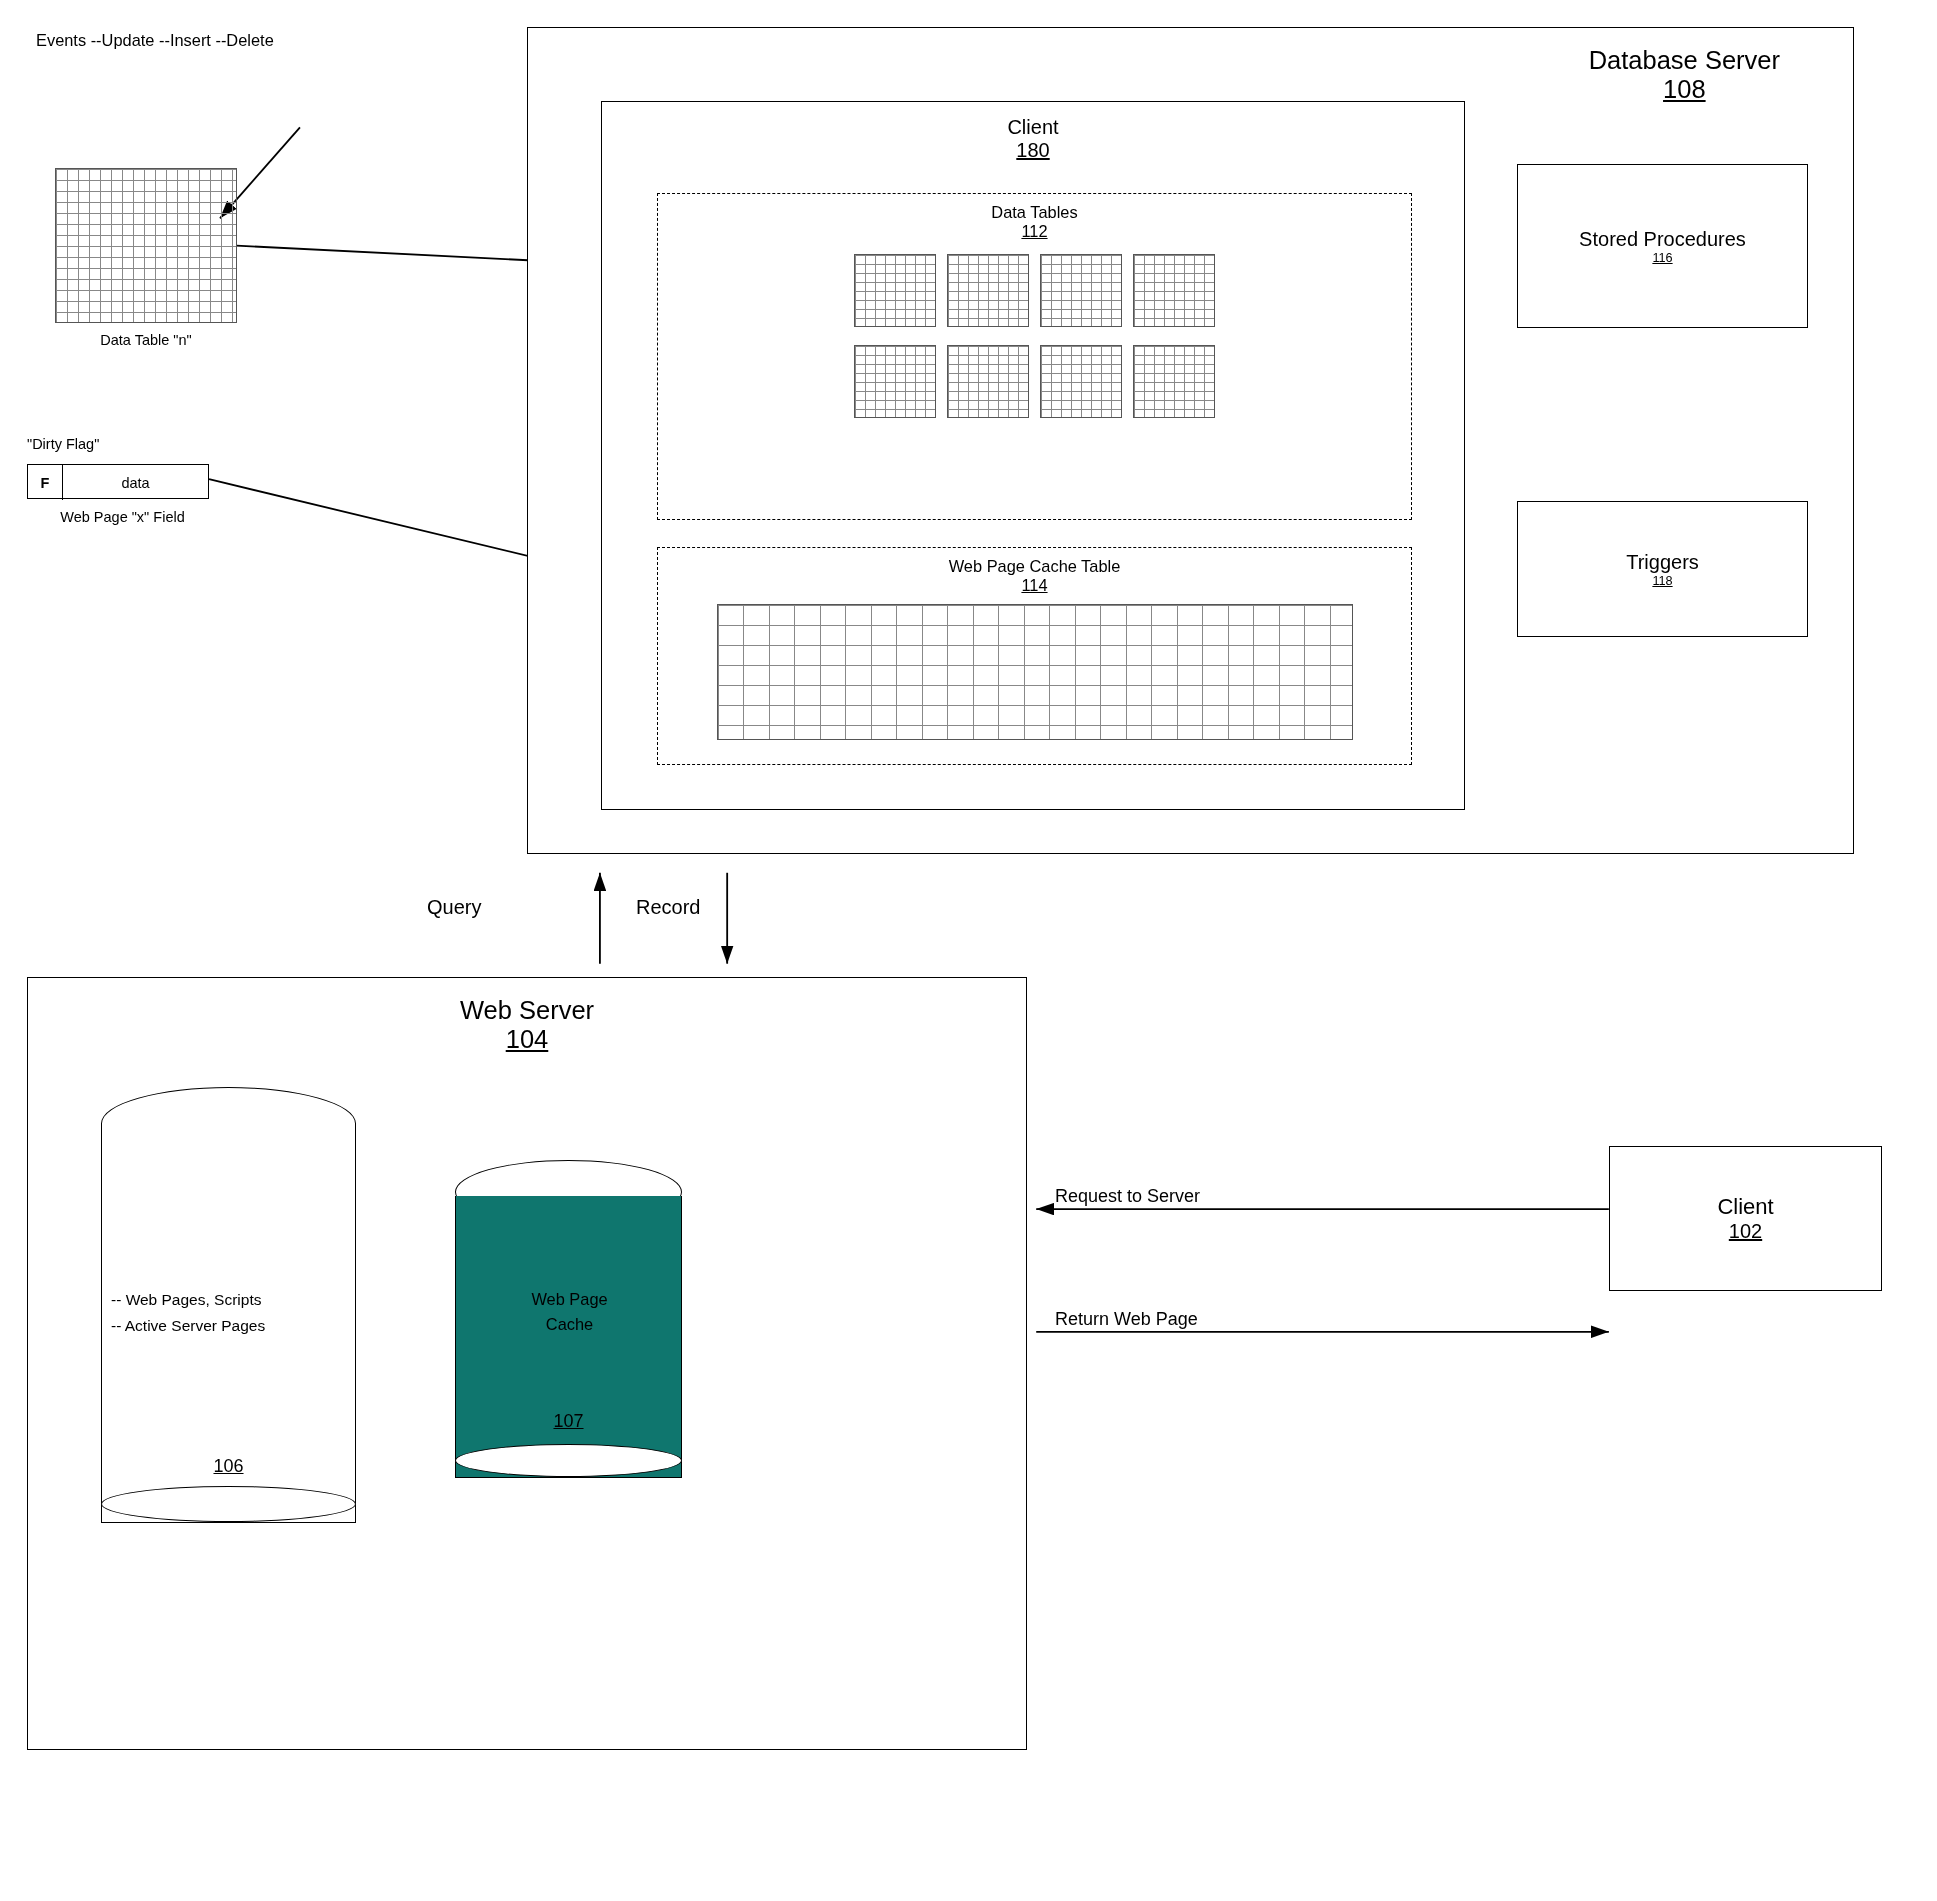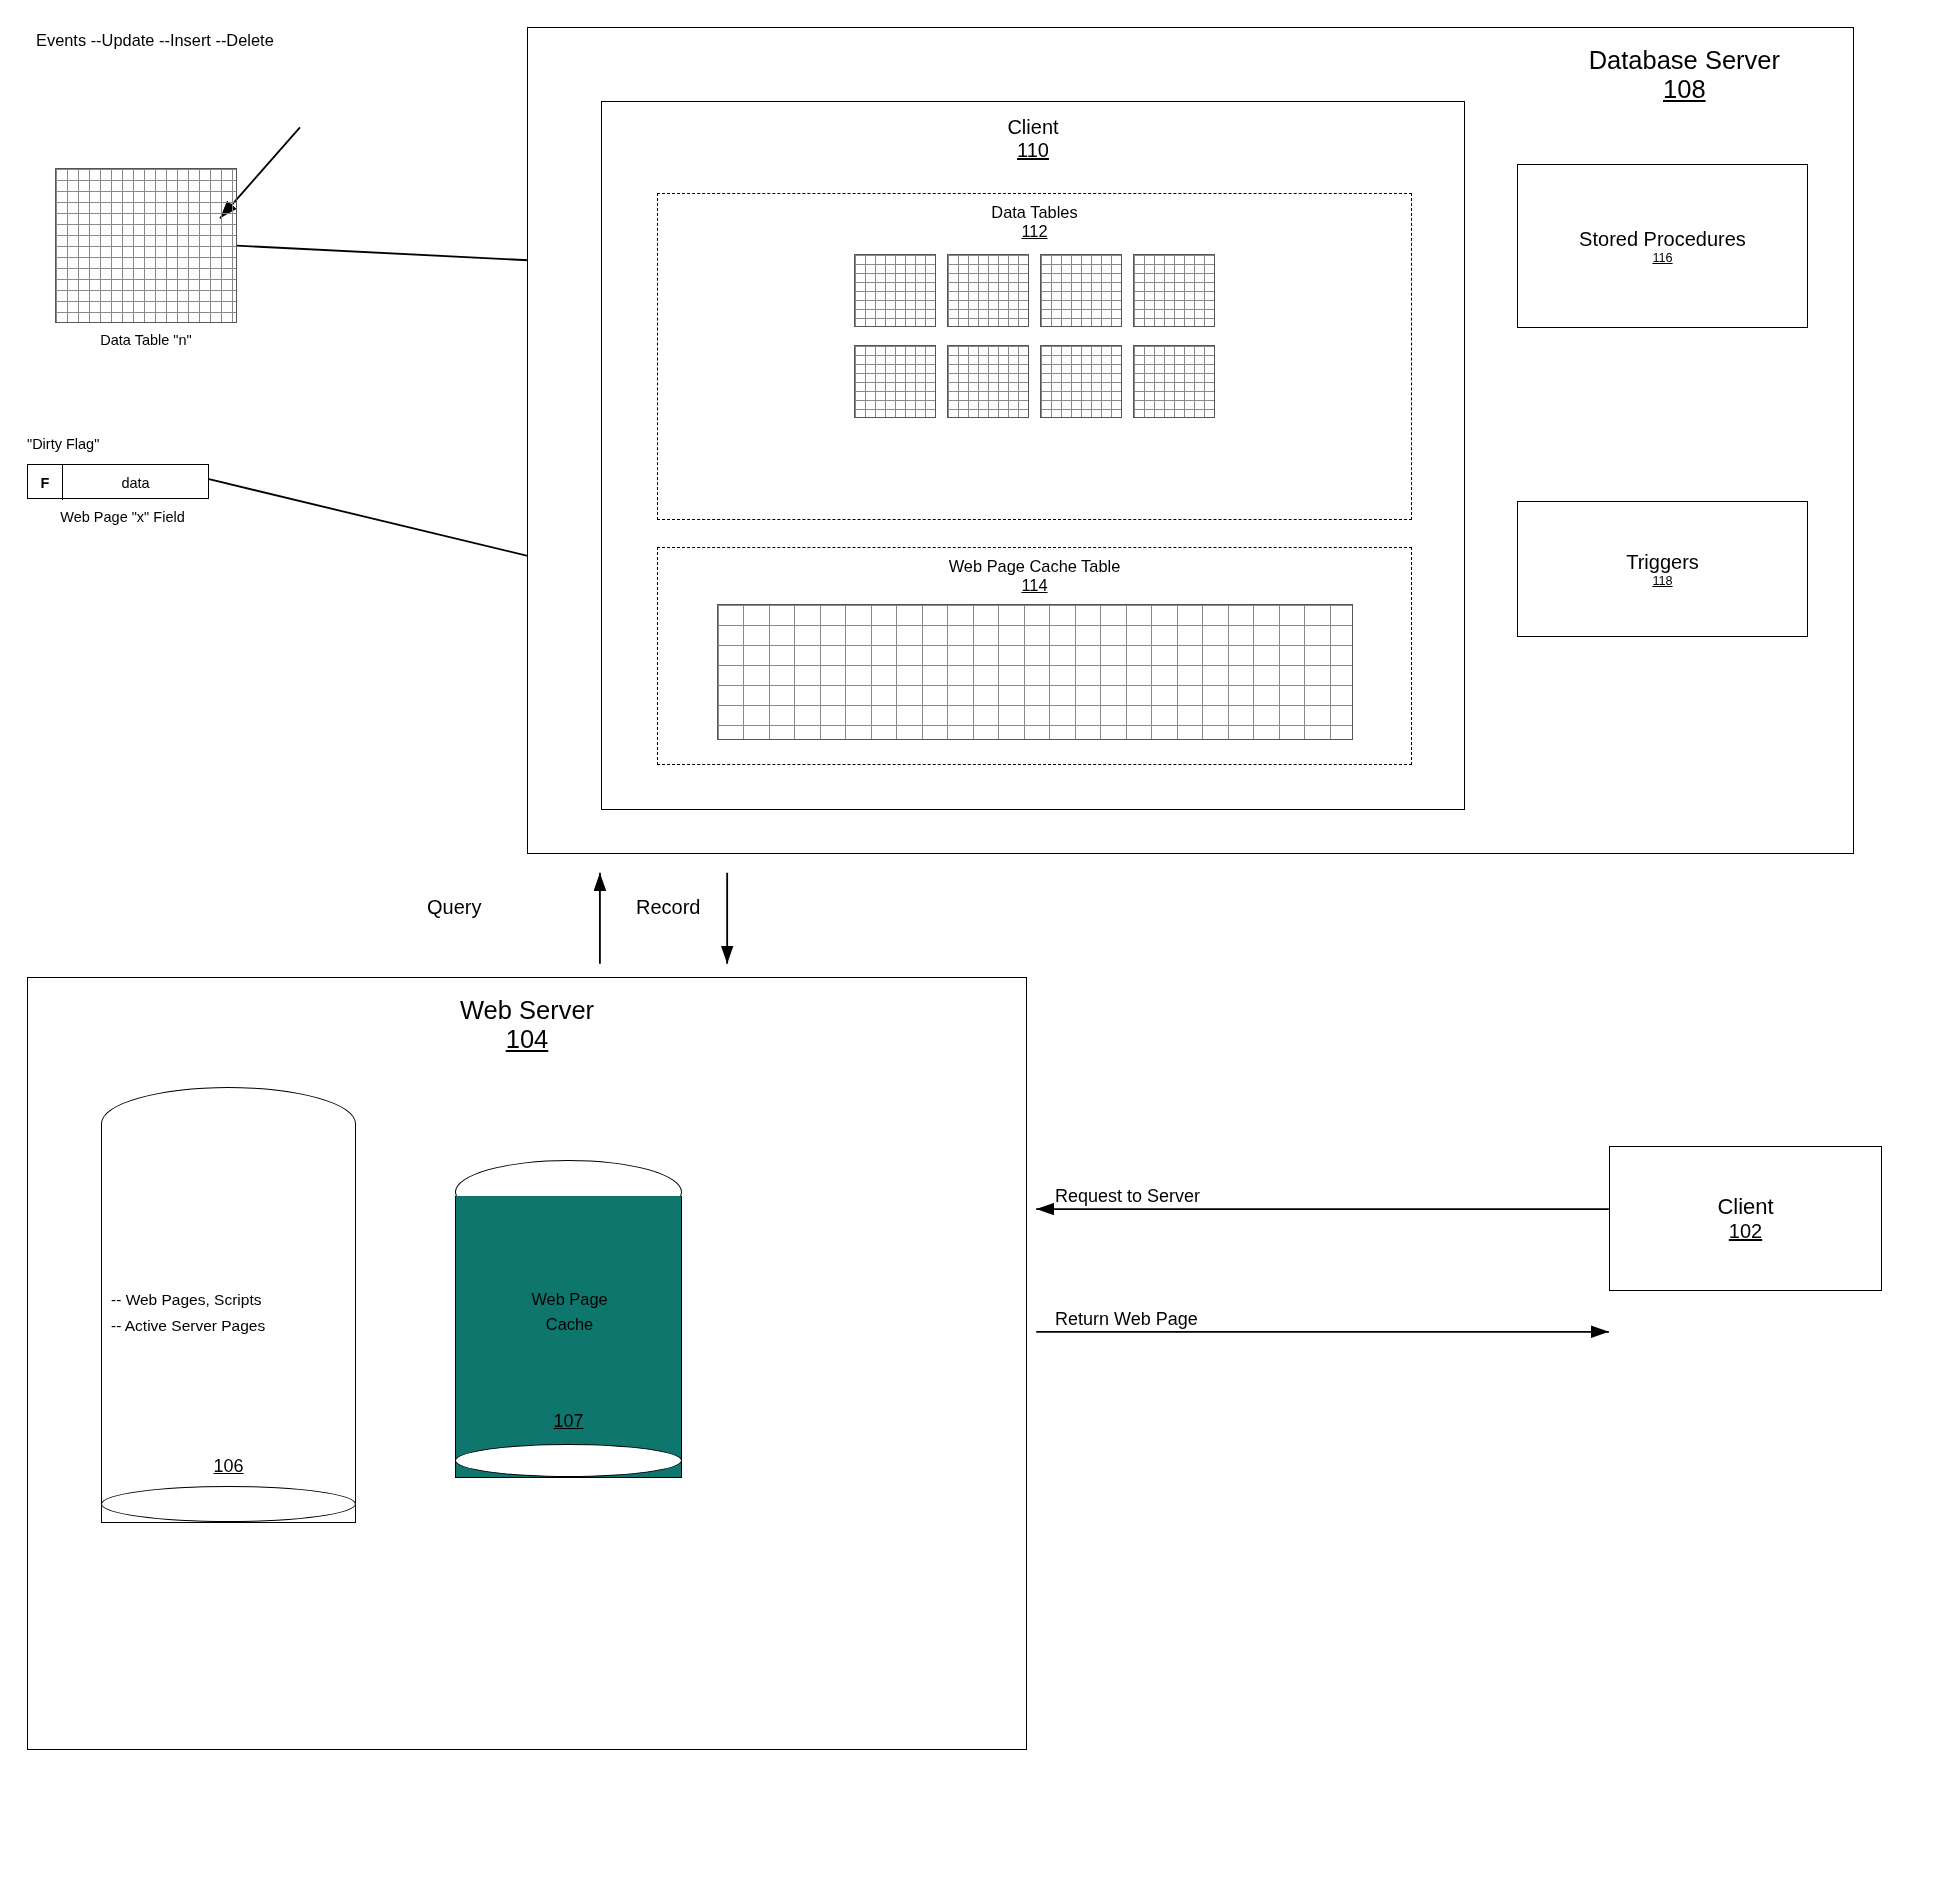--- a/index.html
+++ b/index.html
@@ -514,21 +514,21 @@
 
   <div class="db-server-box">
     <div class="db-server-title">
       <span>Database Server</span><br>
       <span class="ref-num">108</span>
     </div>
 
     <div class="tables-box">
       <div class="tables-title">
         <span>Client</span><br>
-        <span class="ref-num">110</span>
+        <span class="ref-num">180</span>
       </div>
 
       <div class="data-tables-box">
         <div class="data-tables-title">
           <span>Data Tables</span><br>
           <span class="ref-num">112</span>
         </div>
         <div class="grid-row">
           <div class="grid-icon"></div>
           <div class="grid-icon"></div>

